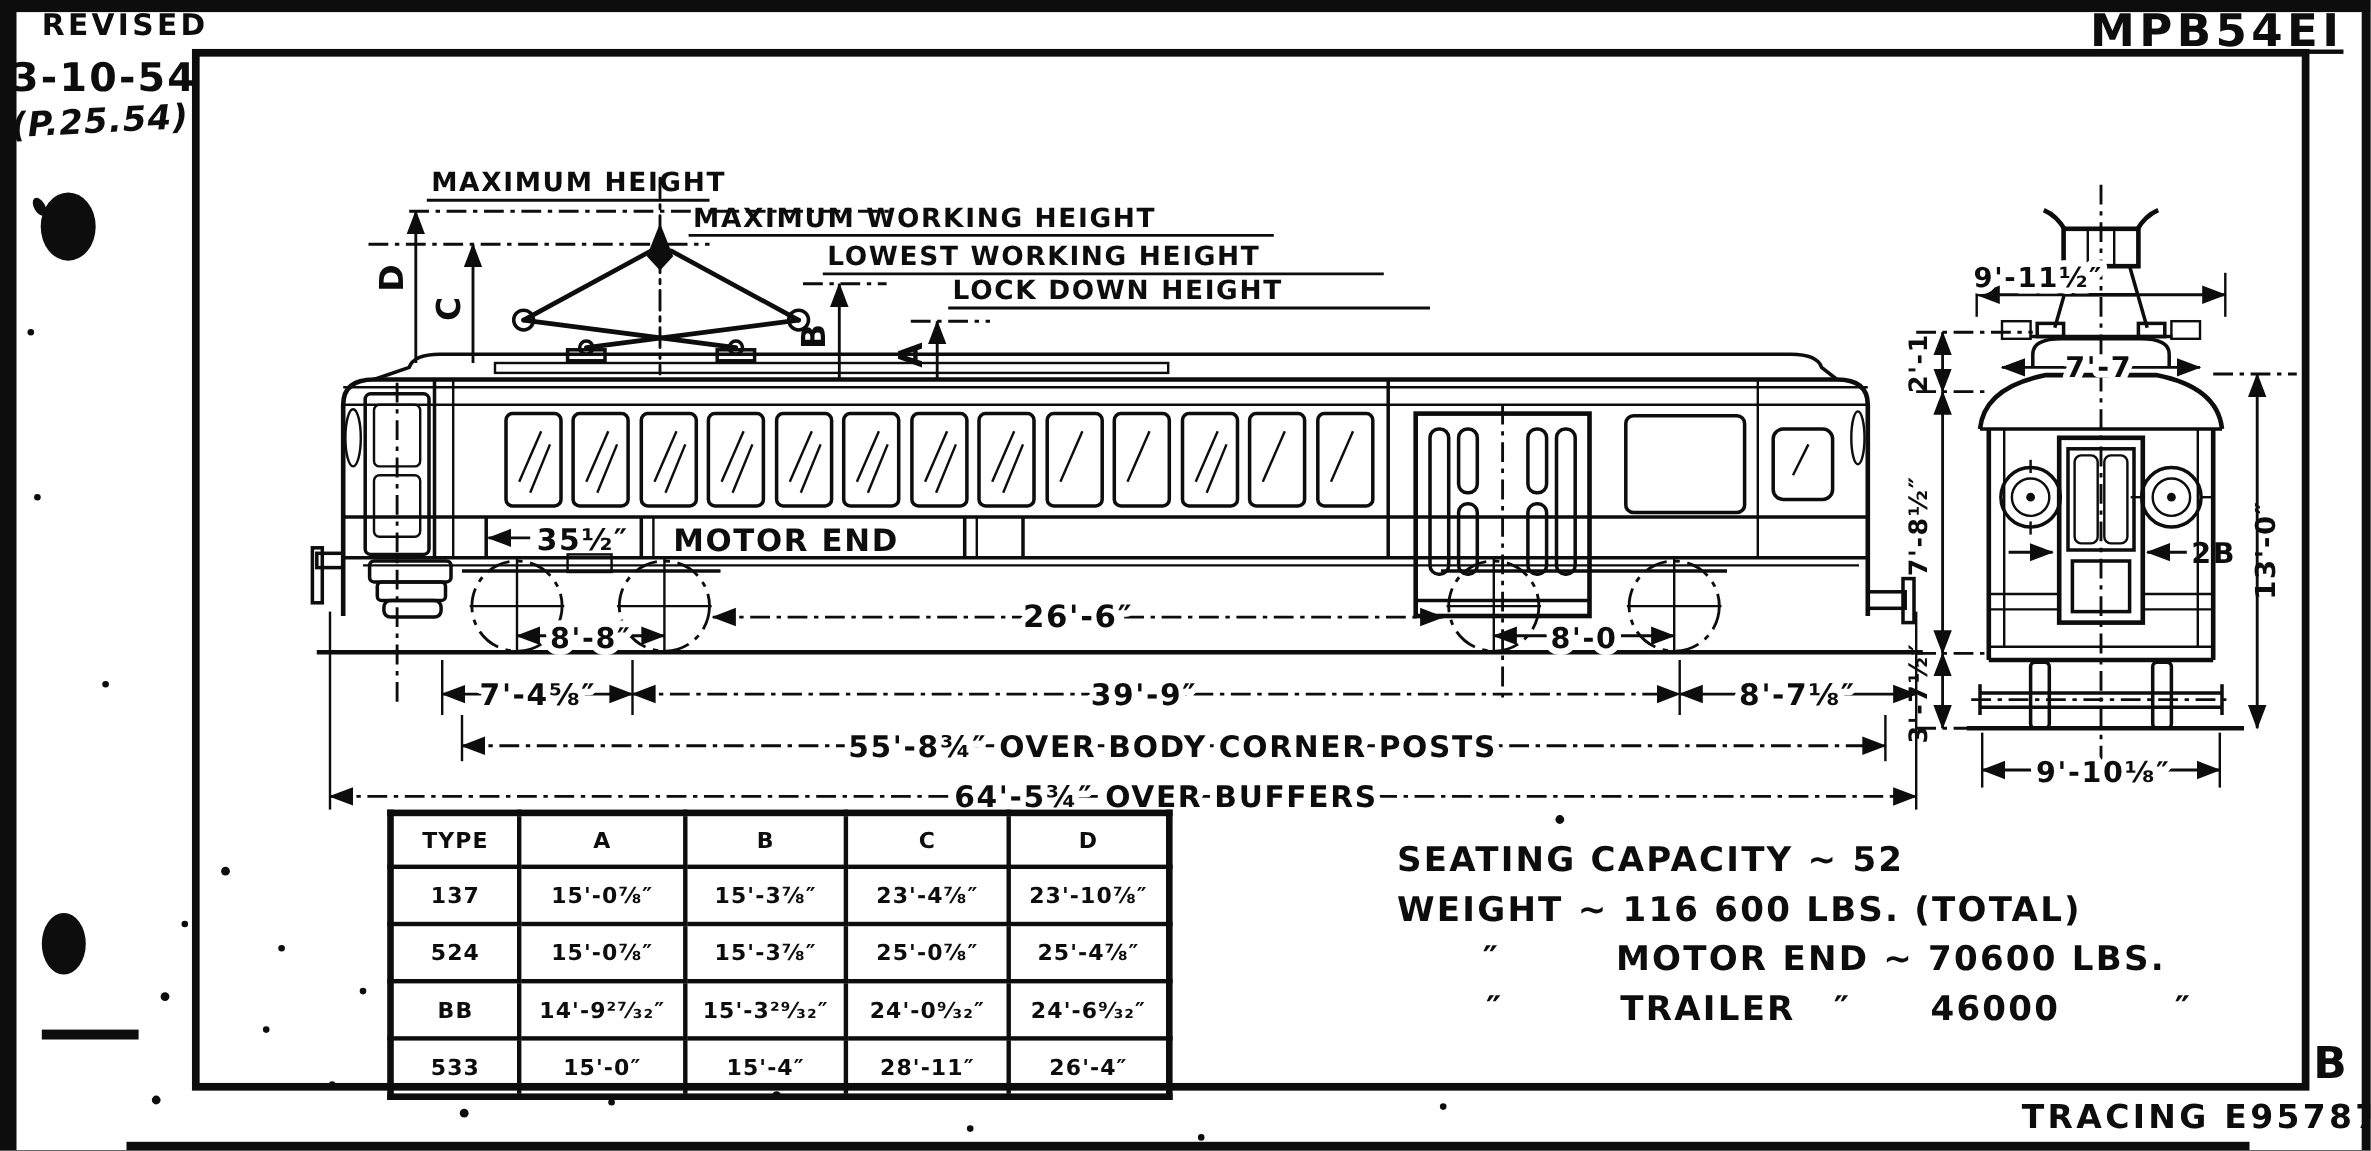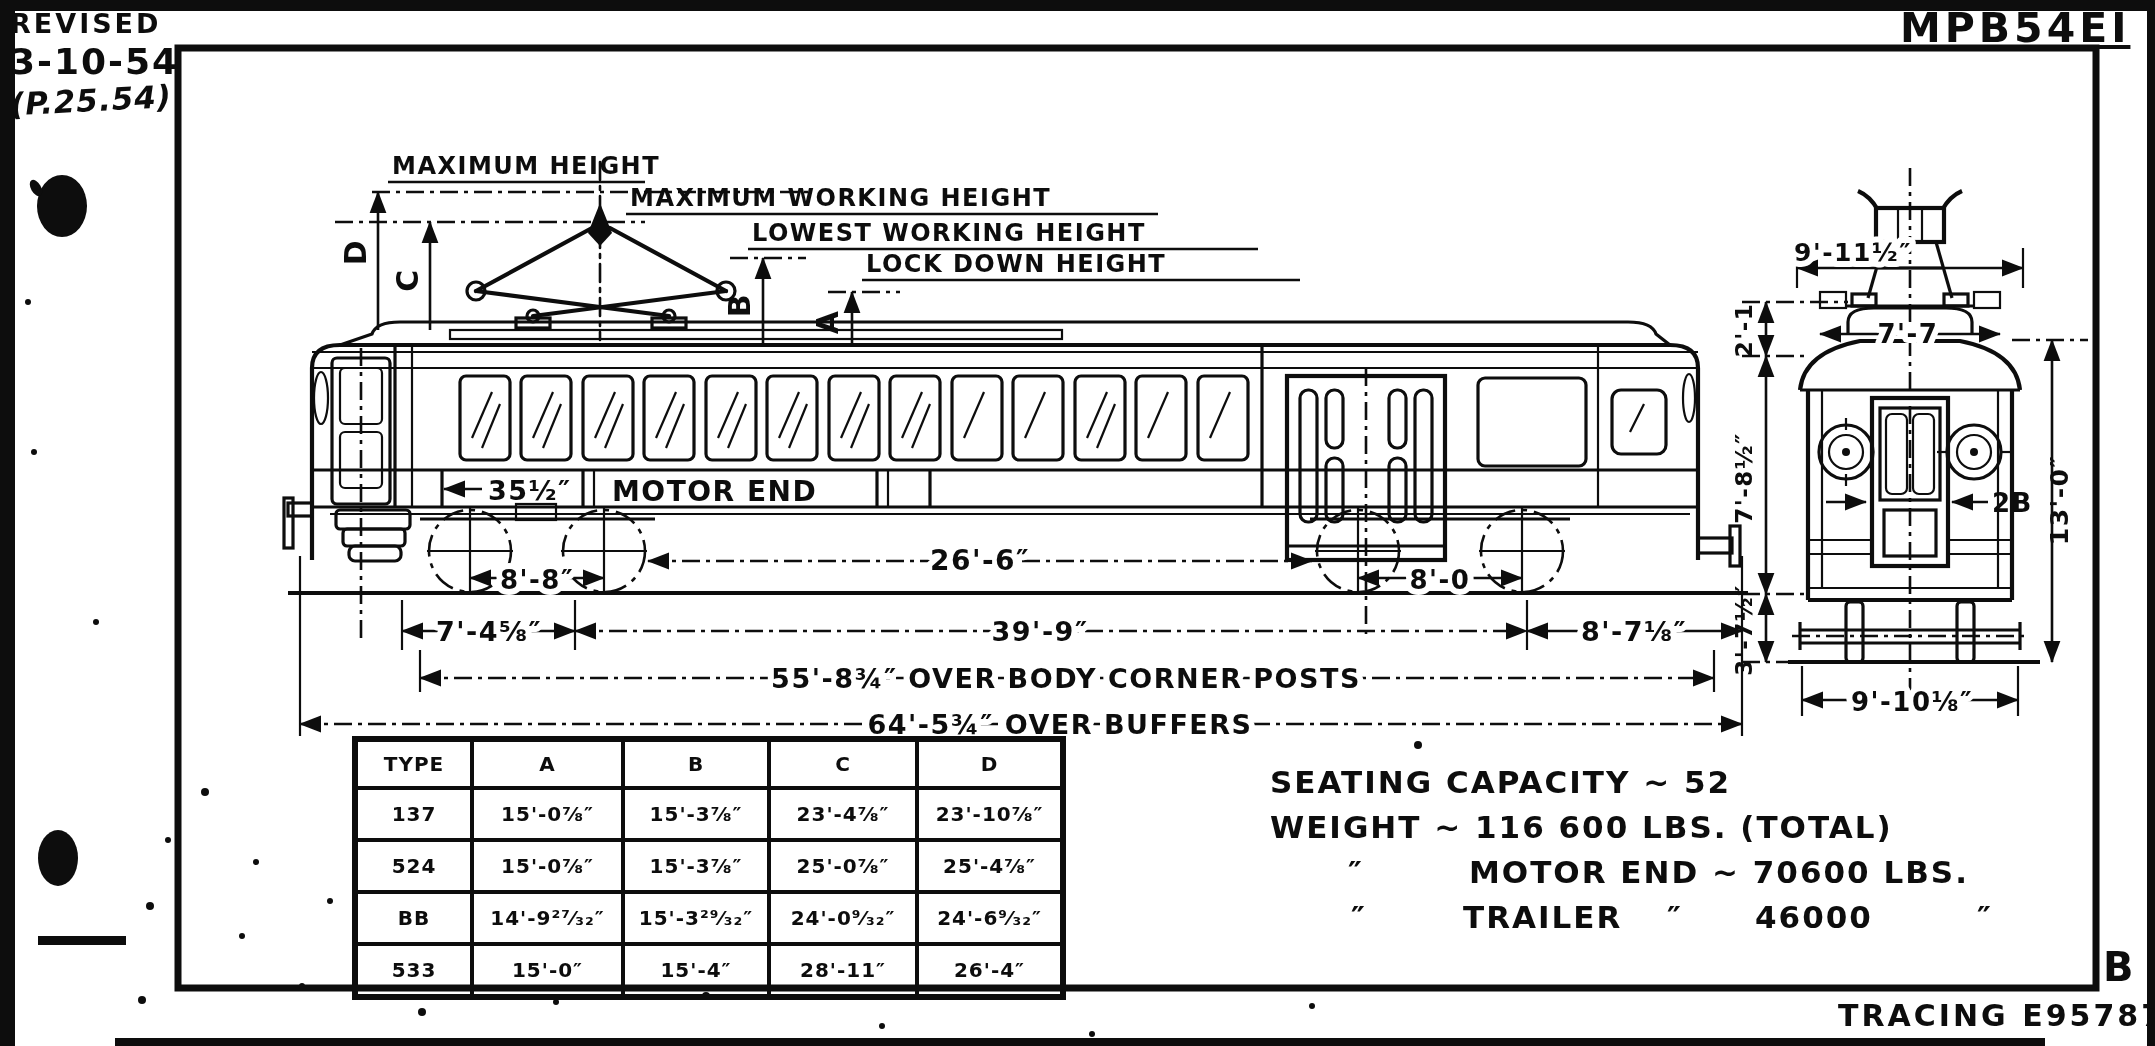--- a/index.html
+++ b/index.html
@@ -1,22 +1,22 @@
 <!DOCTYPE html>
 <html><head>
 <meta charset="utf-8">
 <style>
   html,body{margin:0;padding:0;background:#000;}
   #stage{position:relative;width:2155px;height:1046px;background:#fff;overflow:hidden;
          font-family:"DejaVu Sans",sans-serif;color:#0d0d0d;}
   #drawing{position:absolute;left:0;top:0;z-index:1;}
   .txt{position:absolute;z-index:2;font-weight:bold;white-space:nowrap;}
   .revision{left:10px;top:8px;}
-  .rev-l1{font-size:27px;letter-spacing:3px;}
-  .rev-l2{font-size:36px;letter-spacing:2px;margin-top:2px;}
+  .rev-l1{font-size:27px;letter-spacing:3px;margin-left:28px;}
+  .rev-l2{font-size:36px;letter-spacing:2px;margin-top:12px;}
   .rev-l3{font-size:31px;font-style:italic;letter-spacing:1px;transform:rotate(-3deg);}
   .classcode{left:1900px;top:4px;font-size:41px;letter-spacing:4px;text-decoration:underline;}
   .title{left:952px;top:100px;font-size:41px;letter-spacing:5px;}
   .tracing{left:1838px;top:998px;font-size:30px;letter-spacing:3px;}
   .marginB{left:2103px;top:944px;font-size:40px;}
   
   table.dims{position:absolute;left:352px;top:736px;z-index:2;border-collapse:collapse;
              table-layout:fixed;border:6px solid #0d0d0d;}
   table.dims td,table.dims th{border:4px solid #0d0d0d;text-align:center;vertical-align:middle;
              font-size:20px;font-weight:bold;letter-spacing:1px;padding:0;}
@@ -467,21 +467,21 @@
 
 <div class="txt specs">
   <div class="row"><span>SEATING CAPACITY ~ 52</span></div>
   <div class="row"><span>WEIGHT ~ 116 600 LBS. (TOTAL)</span></div>
   <div class="row">
     <span class="abs" style="left:78px">″</span>
     <span class="abs" style="left:199px">MOTOR END ~ 70600 LBS.</span>
   </div>
   <div class="row">
     <span class="abs" style="left:81px">″</span>
-    <span class="abs" style="left:193px">TRAILER</span>
+    <span class="abs" style="left:203px">TRAILER</span>
     <span class="abs" style="left:397px">″</span>
     <span class="abs" style="left:485px">46000</span>
     <span class="abs" style="left:707px">″</span>
   </div>
 </div>
 
 <div class="txt tracing">TRACING E95787</div>
 <div class="txt marginB">B</div>
 
 </div>

